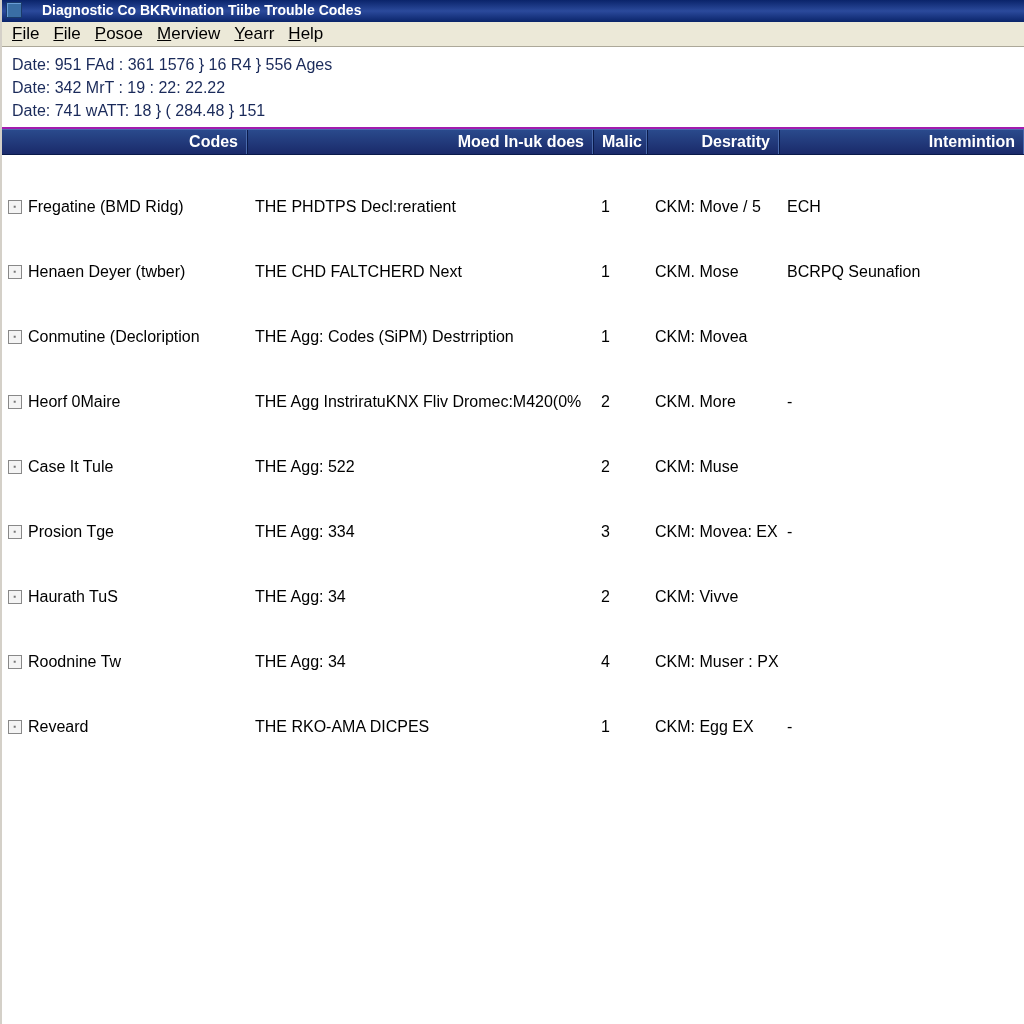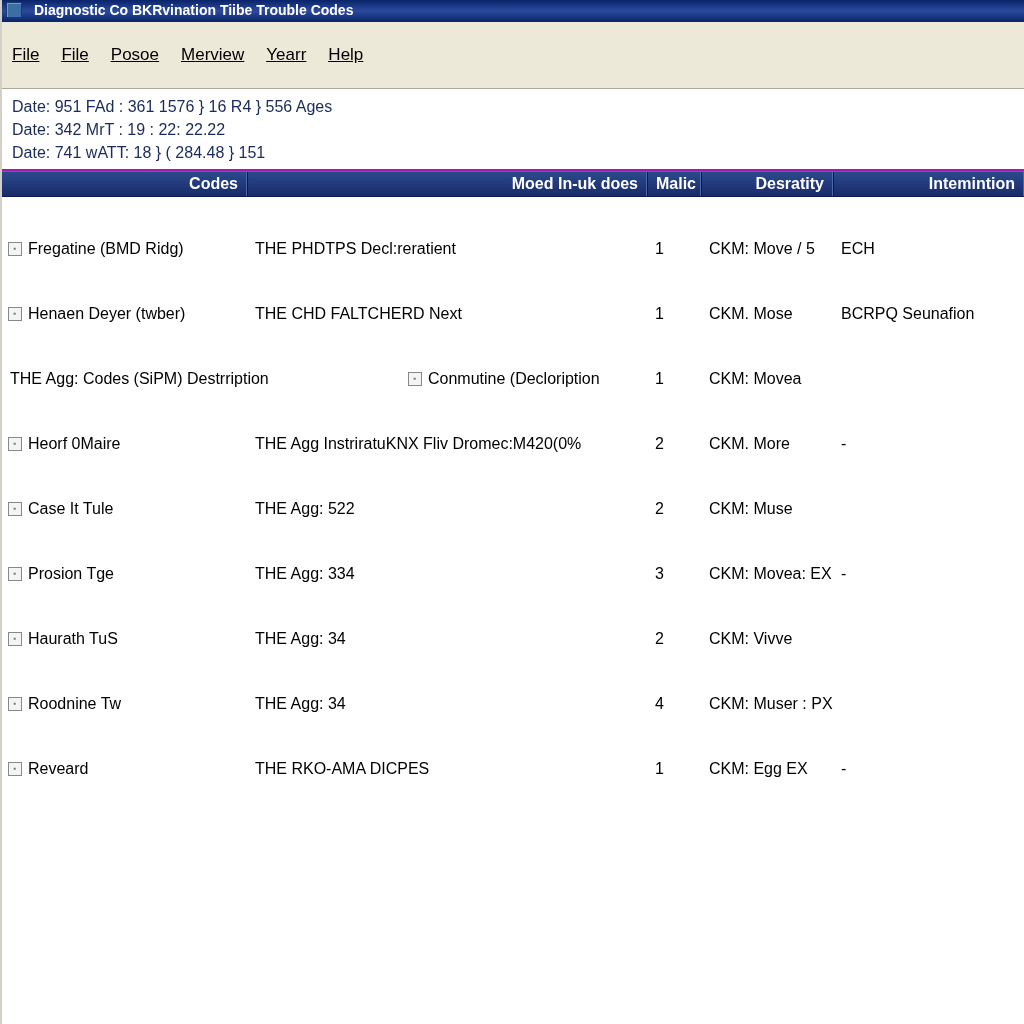--- a/index.html
+++ b/index.html
@@ -21,38 +21,37 @@
     flex-direction: column;
   }
   .titlebar {
     background: linear-gradient(to bottom, #0a246a 0%, #2b4a9c 50%, #0a246a 100%);
     color: #fff;
     font-weight: bold;
     font-size: 14px;
     padding: 2px 4px 4px 4px;
     display: flex;
     align-items: center;
-    gap: 12px;
+    gap: 20px;
     height: 22px;
   }
   .titlebar-icon {
     width: 16px; height: 16px;
     background: #3a6ea5;
     border: 1px solid #1a3a6a;
     box-shadow: inset 1px 1px 0 #6a9ed8;
     display: inline-block;
   }
   .menubar {
     background: #ece9d8;
     border-bottom: 1px solid #aca899;
-    padding: 21px 6px;
-    display: flex;
-    gap: 14px;
+    padding: 0 6px;
+    display: flex;
+    gap: 6px;
     font-size: 17px;
-    text-decoration: underline;
   }
   .menu-item {
     cursor: default;
     padding: 2px 4px;
   }
   .menu-item .uline { text-decoration: underline; }
   .info-panel {
     background: #fff;
     padding: 6px 10px 4px 10px;
     font-size: 16px;
@@ -76,21 +75,21 @@
   }
   .th {
     padding: 3px 8px;
     border-right: 1px solid #4a6aac;
     border-left: 1px solid #0a1a4a;
     white-space: nowrap;
     overflow: hidden;
   }
   .th:first-child { border-left: none; }
   .col-codes { width: 245px; flex-shrink: 0; }
-  .col-moed  { width: 400px; flex-shrink: 0; }
+  .col-moed  { width: 346px; flex-shrink: 0; }
   .col-malic { width: 54px;  flex-shrink: 0; }
   .col-desr  { width: 132px; flex-shrink: 0; }
   .col-intem { flex: 1; }
   .tbody { background: #fff; }
   .trow {
     display: flex;
     align-items: center;
     font-size: 16px;
     line-height: 1.5;
     padding: 1px 0;
@@ -159,25 +158,25 @@
           <div class="td col-codes">
             <span class="row-icon"></span>
             <span>Henaen Deyer (twber)</span>
           </div>
           <div class="td col-moed">THE CHD FALTCHERD Next</div>
           <div class="td col-malic">1</div>
           <div class="td col-desr">CKM. Mose</div>
           <div class="td col-intem">BCRPQ Seunafion</div>
         </div>
         <div class="trow">
+          <div class="td col-codes">
+            <span class="row-icon"></span>
+            <span>Conmutine (Decloription</span>
+          </div>
           <div class="td col-moed">THE Agg: Codes (SiPM) Destrription</div>
-          <div class="td col-codes">
-            <span class="row-icon"></span>
-            <span>Conmutine (Decloription</span>
-          </div>
           <div class="td col-malic">1</div>
           <div class="td col-desr">CKM: Movea</div>
           <div class="td col-intem"></div>
         </div>
         <div class="trow">
           <div class="td col-codes">
             <span class="row-icon"></span>
             <span>Heorf 0Maire</span>
           </div>
           <div class="td col-moed">THE Agg InstriratuKNX Fliv Dromec:M420(0%</div>

